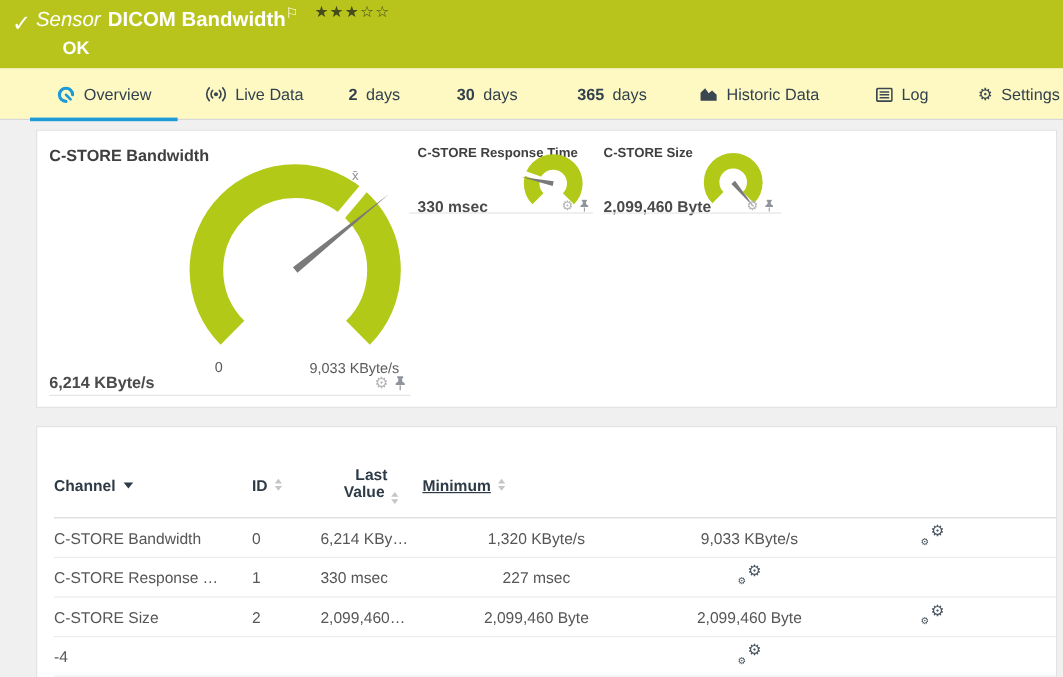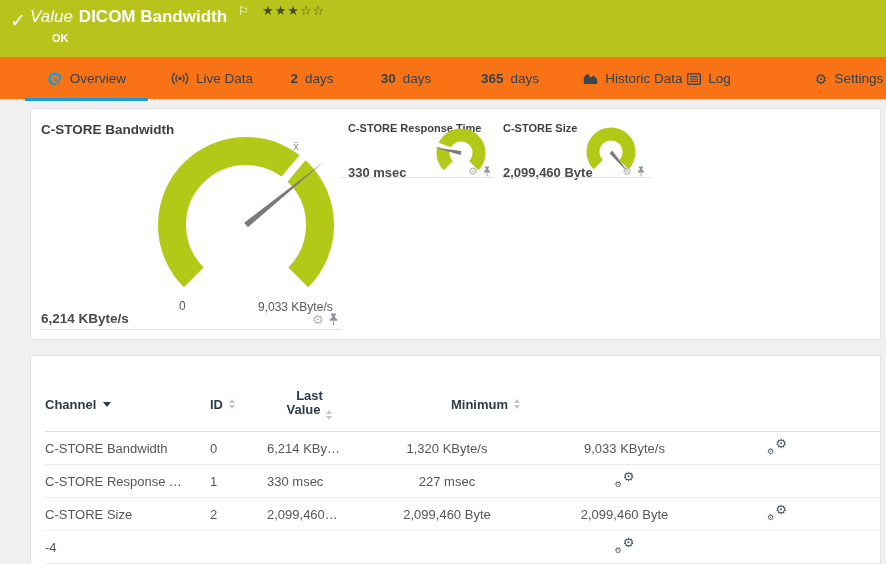--- a/index.html
+++ b/index.html
@@ -14,25 +14,25 @@
   
   .sensor-header{
     position:relative;width:886px;height:57px;background:#b8c41c;color:#fff;
   }
   .hdr-check{position:absolute;left:10px;top:9px;font-size:19px;font-weight:bold;}
   .hdr-title{position:absolute;left:30px;top:7px;font-size:17px;white-space:nowrap;}
   .hdr-kind{font-style:italic;font-weight:400;margin-right:6px;}
   .hdr-name{font-weight:700;font-style:normal;}
   .hdr-flag{position:absolute;left:238px;top:4px;font-size:12px;}
   .hdr-stars{position:absolute;left:262px;top:3px;font-size:13px;letter-spacing:1px;color:#454b1b;}
-  .hdr-status{position:absolute;left:52px;top:32px;font-size:11px;font-weight:700;}
+  .hdr-status{position:absolute;left:52px;top:32px;font-size:15px;font-weight:700;}
 
   
   .tabstrip{
-    position:relative;width:886px;height:43px;background:#f97316;
+    position:relative;width:886px;height:43px;background:#fef9c3;
     border-bottom:1px solid #d8d8d8;box-sizing:border-box;
   }
   .tab{
     position:absolute;top:0;height:43px;display:flex;align-items:center;justify-content:center;
     gap:7px;font-size:13.5px;color:#32414e;cursor:pointer;white-space:nowrap;box-sizing:border-box;
   }
   .tab .strong{font-weight:700;}
   .tab.active::after{content:"";position:absolute;left:0;right:0;bottom:-1px;height:3px;background:#1b9bd7;}
   .tab-ico{display:inline-flex;align-items:center;}
   .gear-glyph{font-size:14px;color:#3a4750;line-height:1;}
@@ -65,21 +65,21 @@
   .thead,.trow{
     display:grid;grid-template-columns:165px 57px 85px 190px 165px 140px;
     margin-left:14px;align-items:center;
   }
   .thead{height:54px;margin-top:21px;border-bottom:1px solid #d9d9d9;
     font-weight:700;font-size:13px;color:#2e3b47;}
   .trow{height:32px;border-bottom:1px solid #ececec;font-size:13px;color:#565656;}
   .th{display:flex;align-items:center;cursor:pointer;}
   .th-last{justify-content:center;text-align:center;}
   .th-last .wrapbox{width:58px;text-align:center;line-height:14px;}
-  .th-min{justify-content:flex-end;padding-right:22px;}
+  .th-min{justify-content:flex-start;padding-right:22px;text-decoration:underline;}
   .th-max{justify-content:flex-end;padding-right:4px;}
   .td{white-space:nowrap;}
   .td-min,.td-max{text-align:center;}
   .td-gear{text-align:center;}
   .trunc{display:inline-block;overflow:hidden;text-overflow:ellipsis;white-space:nowrap;vertical-align:bottom;}
   .trunc.chw{max-width:142px;}
   .trunc.lvw{max-width:74px;}
 
   .sort{display:inline-flex;flex-direction:column;margin-left:6px;}
   .sort i{display:block;width:0;height:0;border-left:3.5px solid transparent;border-right:3.5px solid transparent;}
@@ -91,21 +91,21 @@
   .chset{position:relative;display:inline-block;width:20px;height:18px;cursor:pointer;}
   .chset .g1{position:absolute;right:0;top:-1px;font-size:13px;color:#49555f;line-height:1;}
   .chset .g2{position:absolute;left:0;bottom:0;font-size:8px;color:#49555f;line-height:1;}
 </style>
 </head>
 <body>
 
 <header class="sensor-header">
   <span class="hdr-check glyph">✓</span>
   <div class="hdr-title">
-    <em class="hdr-kind">Value</em><span class="hdr-name">DICOM Bandwidth</span>
+    <em class="hdr-kind">Sensor</em><span class="hdr-name">DICOM Bandwidth</span>
   </div>
   <span class="hdr-flag glyph">⚐</span>
   <span class="hdr-stars glyph"><span>★★★</span><span>☆☆</span></span>
   <div class="hdr-status">OK</div>
 </header>
 
 <nav class="tabstrip">
   <div class="tab active" style="left:25px;width:123px;">
     <span class="tab-ico">
       <svg width="16" height="16" viewBox="0 0 16 16">
@@ -137,21 +137,21 @@
     <span>days</span>
   </div>
   <div class="tab" style="left:583px;width:100px;">
     <span class="tab-ico">
       <svg width="15" height="13" viewBox="0 0 15 13">
         <path d="M0.8 12 V5.2 L4.6 1.6 7.6 5.8 10.4 3.4 14.2 7 V12 Z" fill="#3a4750"></path>
       </svg>
     </span>
     <span>Historic Data</span>
   </div>
-  <div class="tab" style="left:683px;width:52px;">
+  <div class="tab" style="left:726px;width:52px;">
     <span class="tab-ico">
       <svg width="14" height="12" viewBox="0 0 14 12">
         <rect x="0.7" y="0.7" width="12.6" height="10.6" rx="1" fill="none" stroke="#3a4750" stroke-width="1.4"></rect>
         <path d="M3 3.6 h8 M3 6 h8 M3 8.4 h8" stroke="#3a4750" stroke-width="1.2"></path>
       </svg>
     </span>
     <span>Log</span>
   </div>
   <div class="tab" style="left:813px;width:72px;">
     <span class="tab-ico gear-glyph glyph">⚙</span>

